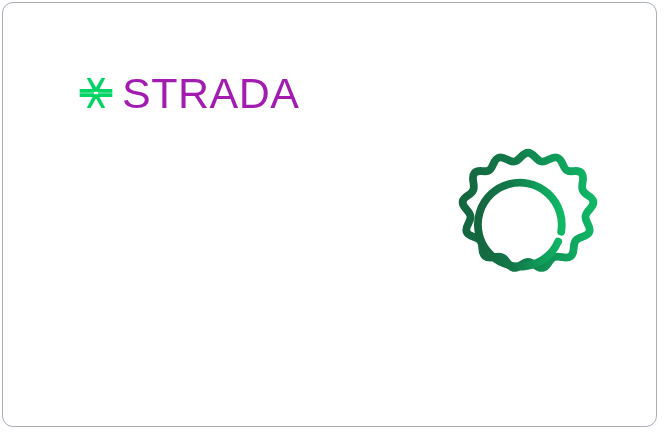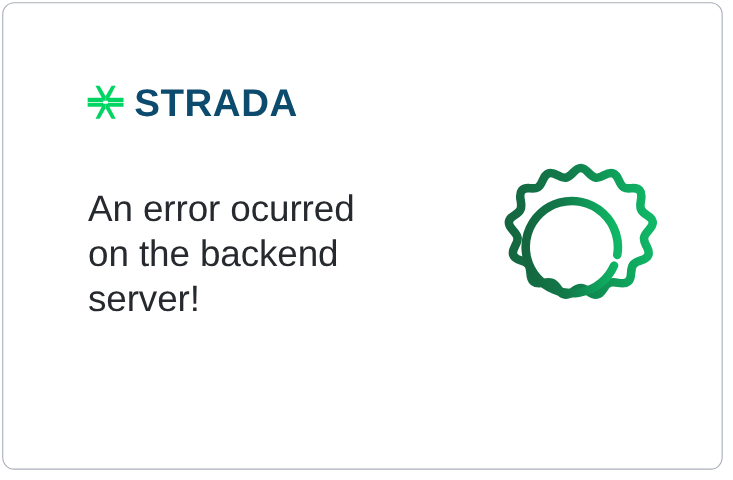--- a/index.html
+++ b/index.html
@@ -37,25 +37,25 @@
     height: 40px;
   }
   #brand-mark {
     width: 34px;
     height: 34px;
     display: block;
     flex: 0 0 auto;
   }
   #brand-wordmark {
     margin-left: 9px;
-    font-size: 35px;
-    font-weight: 700;
+    font-size: 43px;
+    font-weight: 400;
     letter-spacing: 0.5px;
     line-height: 1;
-    color: #0c4a6e;
+    color: #a21caf;
     white-space: nowrap;
     font-family: "Liberation Sans", sans-serif;
   }
 
   
   #error-headline {
     position: absolute;
     left: 77px;
     top: 167px;
     width: 280px;
@@ -102,21 +102,20 @@
 
         <polygon points="2,51 2,62 44,62 44,51"></polygon>
 
         <polygon points="98,51 98,62 56,62 56,51"></polygon>
       </g>
     </svg>
 
     <span id="brand-wordmark">STRADA</span>
   </div>
 
-  <h1 id="error-headline">An error ocurred on the backend server!</h1>
 
   <svg id="gear-illustration" viewBox="0 0 160 164" aria-hidden="true">
     <defs>
       <linearGradient id="gear-grad" x1="0" y1="0.45" x2="1" y2="0.4">
         <stop offset="0%" stop-color="#14663f"></stop>
         <stop offset="42%" stop-color="#127a4a"></stop>
         <stop offset="72%" stop-color="#0f9c59"></stop>
         <stop offset="100%" stop-color="#10b866"></stop>
       </linearGradient>
     </defs>

